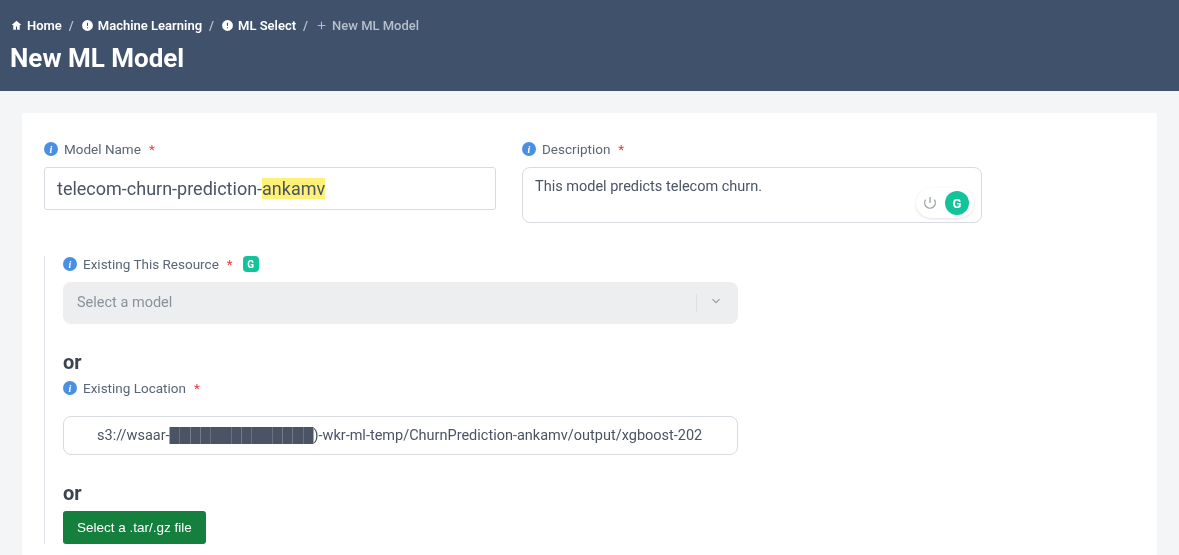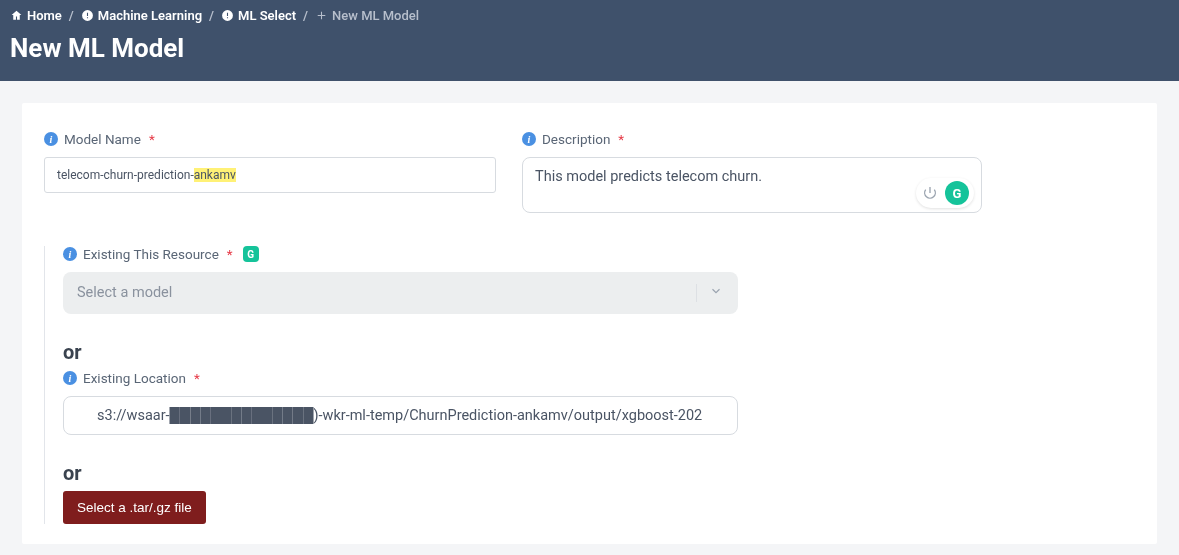--- a/index.html
+++ b/index.html
@@ -16,20 +16,21 @@
     padding: 8px 10px 18px 10px;
   }
   .breadcrumb {
     display: flex;
     align-items: flex-end;
     gap: 4px;
     font-size: 13px;
     font-weight: 600;
     color: #e6e9ee;
     flex-wrap: wrap;
+    margin-top: 10px;
   }
   .breadcrumb .sep { color: #b7bfcc; margin: 0 3px; }
   .breadcrumb .crumb { display: inline-flex; align-items: center; gap: 4px; color: #fff; }
   .breadcrumb .crumb.muted { color: #b7bfcc; font-weight: 500; }
   .breadcrumb svg { width: 13px; height: 13px; fill: currentColor; }
   .page-title {
     font-size: 26px;
     font-weight: 700;
     margin-top: 10px;
     color: #fff;
@@ -89,21 +90,21 @@
   .textarea {
     min-height: 54px;
     resize: none;
     padding-right: 80px;
   }
   .model-name-display {
     width: 100%;
     border: 1px solid #d7dbe0;
     border-radius: 3px;
     padding: 10px 12px;
-    font-size: 12px;
+    font-size: 18px;
     color: #4a5464;
     background: #fff;
     cursor: text;
     white-space: nowrap;
     overflow: hidden;
   }
   .model-name-display .hl {
     background: #fff176;
   }
   .desc-wrap { position: relative; }
@@ -152,29 +153,29 @@
     border-left: 1px solid #dde0e4;
     padding-left: 10px;
   }
   .or-label {
     font-weight: 700;
     color: #3a434f;
     margin: 26px 0 6px 0;
     font-size: 20px;
   }
   .file-btn {
-    background: #7f1d1d;
+    background: #15803d;
     color: #fff;
     border: none;
     border-radius: 3px;
     padding: 9px 14px;
     font-size: 13.5px;
     cursor: pointer;
   }
-  .artifacts-input { margin-top: 0; padding-left: 33px; }
+  .artifacts-input { margin-top: 10px; padding-left: 33px; }
 </style>
 </head>
 <body>
 
 <div class="header">
   <div class="breadcrumb">
     <span class="crumb">
       <svg viewBox="0 0 24 24">
           <path d="M12 3l9 8h-3v9h-5v-6H11v6H6v-9H3z"></path>
         </svg>

